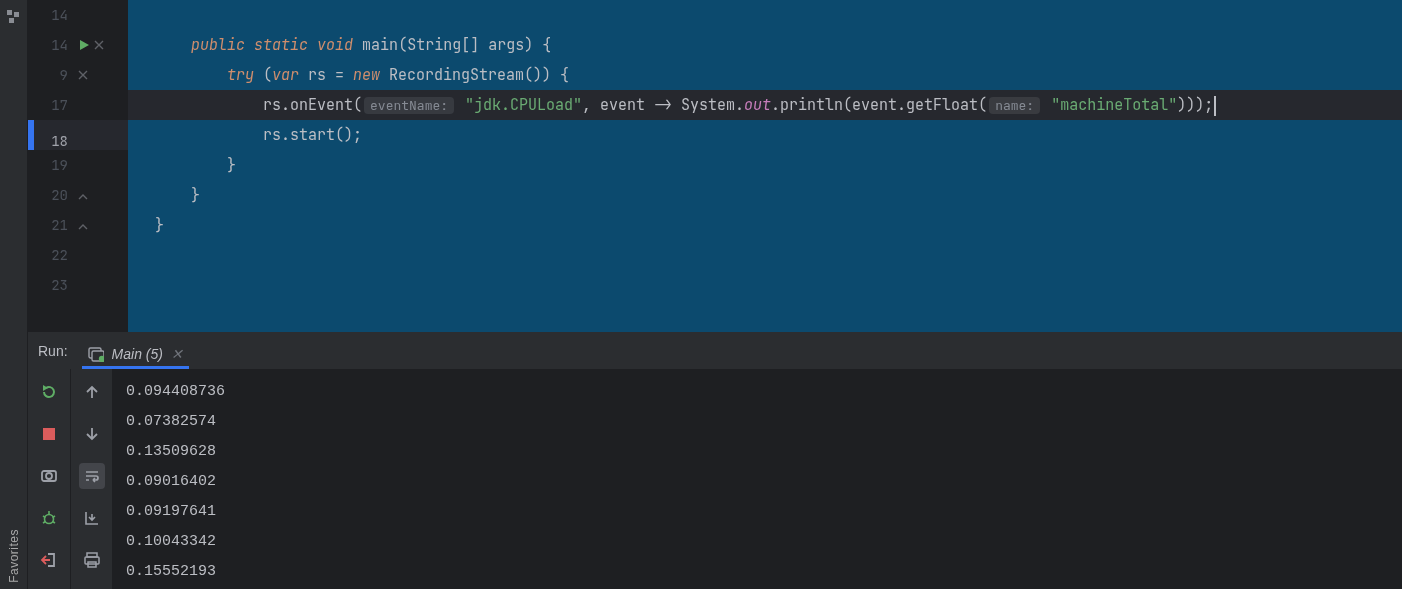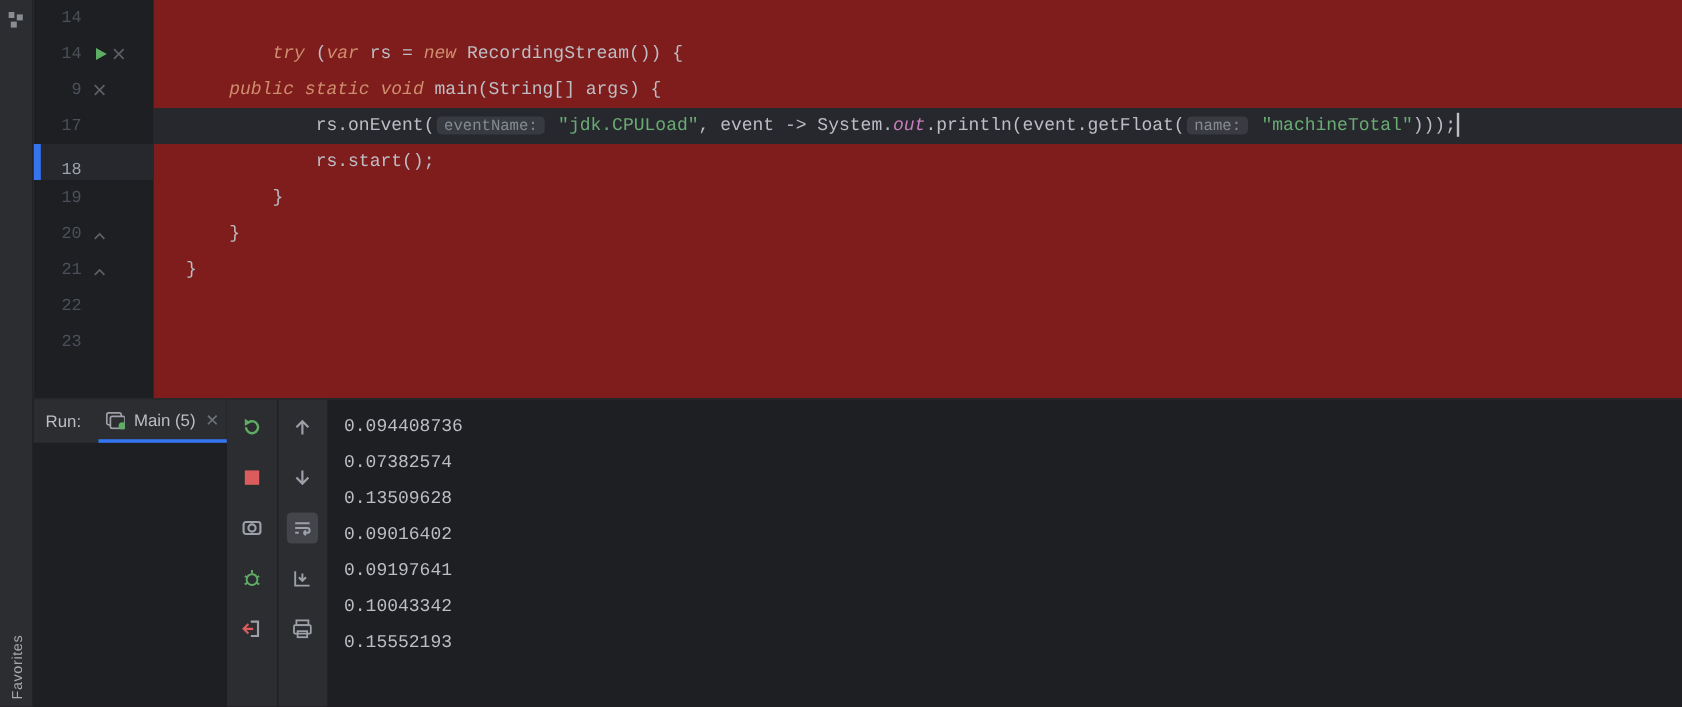--- a/index.html
+++ b/index.html
@@ -33,21 +33,21 @@
     font-family: Arial, sans-serif;
     font-size: 12px;
     color: #a9a9a9;
     margin-top: auto;
     margin-bottom: 6px;
     letter-spacing: 0.5px;
   }
   .main-col { flex: 1; display: flex; flex-direction: column; min-width: 0; }
 
   
-  .editor { flex: 1; display: flex; overflow: hidden; background:#7f1d1d;font-family:Liberation Mono, monospace; }
+  .editor { flex: 1; display: flex; overflow: hidden; background:#0c4a6e; }
   .gutter {
     width: 100px;
     background: #1e1f22;
     display: flex;
     flex-direction: column;
     font-size: 14px;
   }
   .gutter-row {
     height: 30px;
     display: flex;
@@ -112,38 +112,39 @@
     margin:0 2px;
     font-size:13px;
   }
 
   
   .run-panel {
     height: 257px;
     background:#1e1f22;
     border-top:1px solid #2b2d30;
     display:flex;
-    flex-direction:row;
+    flex-direction:column;
   }
   .run-tabs {
     height:36px;
     background:#2b2d30;
     display:flex;
     align-items:center;
     padding-left:10px;
     gap:14px;
     font-family: Arial, sans-serif;
     font-size:14px;
     color:#bcbec4;
   }
   .run-tabs .tab {
-    display:flex; align-items:center; gap:8px;
+    display:flex; align-items:flex-end; gap:8px;
     padding:4px 6px;
     border-bottom:3px solid #3574f0;
     height:100%;
+    font-style:italic;
   }
   .run-tabs .tab .close { color:#6f737a; font-size:14px; cursor:pointer; }
   .run-tabs .label-run { color:#bcbec4; }
 
   .run-body { flex:1; display:flex; overflow:hidden;font-family:Liberation Mono, monospace; }
   .tb-col {
     width:42px;
     background:#2b2d30;
     display:flex;
     flex-direction:column;
@@ -264,22 +265,22 @@
             <span class="g-icons"></span>
           </div>
         <div class="gutter-row">
             <span class="ln">23</span>
             <span class="g-icons"></span>
           </div>
       </div>
 
       <div class="code-area">
         <div class="code-line"> </div>
+        <div class="code-line">       <span class="kw">public</span> <span class="kw">static</span> <span class="kw">void</span> <span class="method">main</span><span class="punct">(String[] args) {</span></div>
         <div class="code-line">           <span class="kw">try</span><span class="punct"> (</span><span class="kw">var</span><span class="punct"> rs = </span><span class="kw">new</span><span class="type"> RecordingStream()) {</span></div>
-        <div class="code-line">       <span class="kw">public</span> <span class="kw">static</span> <span class="kw">void</span> <span class="method">main</span><span class="punct">(String[] args) {</span></div>
         <div class="code-line current">               <span class="ident">rs.onEvent(</span><span class="hint">eventName:</span> <span class="str">"jdk.CPULoad"</span><span class="punct">, event -&gt; System.</span><span class="static2">out</span><span class="punct">.println(event.getFloat(</span><span class="hint2">name:</span> <span class="str">"machineTotal"</span><span class="punct">)));</span><span class="caret"></span></div>
         <div class="code-line">               <span class="ident">rs.start();</span></div>
         <div class="code-line">           <span class="punct">}</span></div>
         <div class="code-line">       <span class="punct">}</span></div>
         <div class="code-line">   <span class="punct">}</span></div>
         <div class="code-line"> </div>
       </div>
     </div>
 
     <div class="run-panel">

